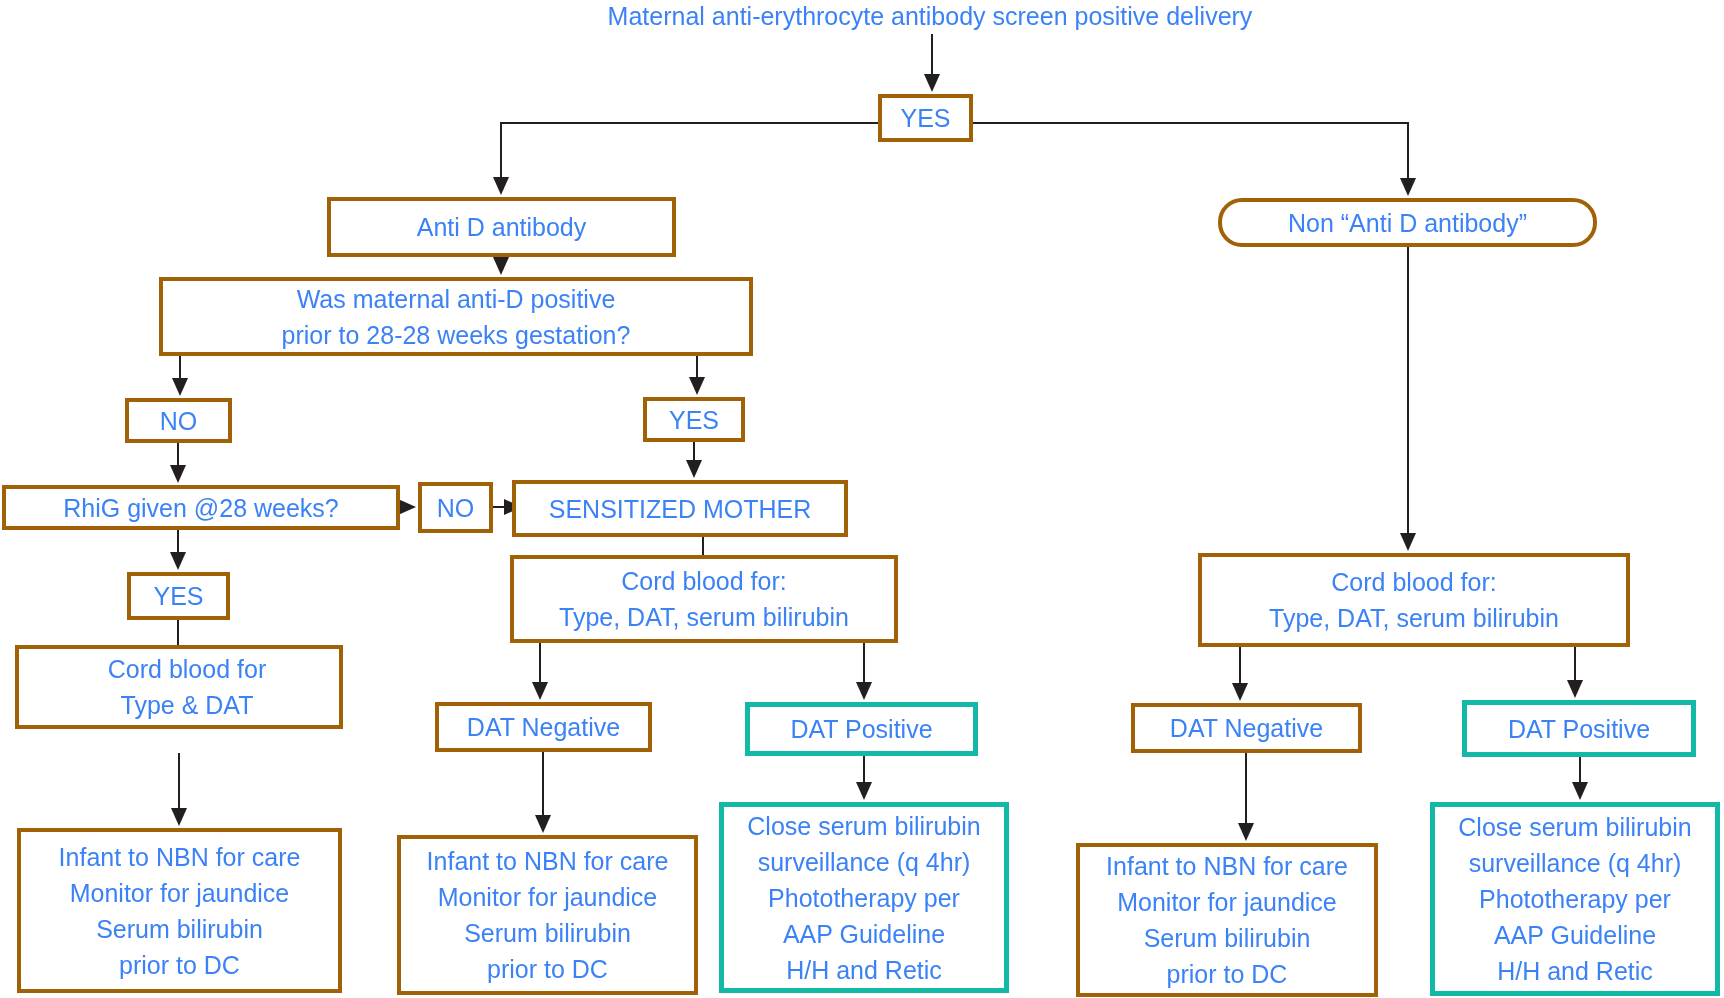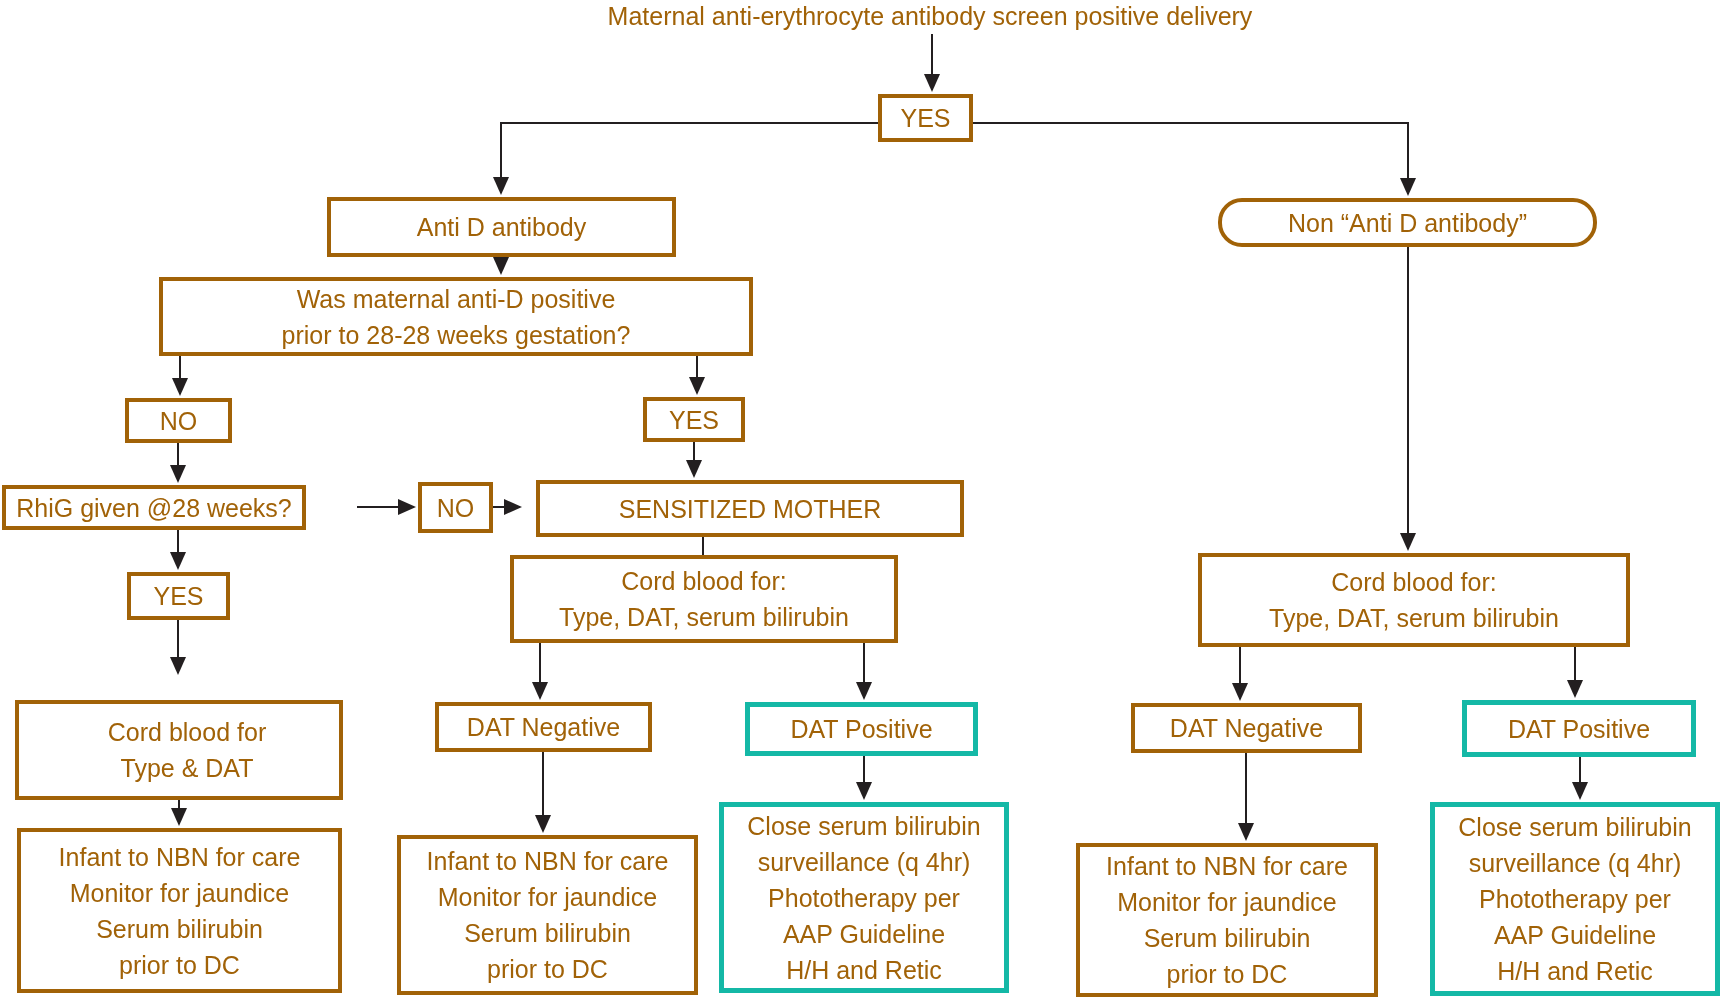--- a/index.html
+++ b/index.html
@@ -14,21 +14,21 @@
   #connectors{position:absolute;left:0;top:0;width:1724px;height:998px;}
   .node{
     position:absolute;
     display:flex;align-items:center;justify-content:center;
     text-align:center;
     white-space:pre-line;
     box-sizing:border-box;
     background:#ffffff;
     font-size:25px;
     line-height:1.44;
-    color:#a16207;
+    color:#3b82f6;
   }
   .node.box{border:4px solid #a16207;}
   .node.box-strong{border:5px solid #14b8a6;}
   .node.text{background:transparent;}
 </style>
 </head>
 <body>
 
 <div id="stage">
   <svg id="connectors" viewBox="0 0 1724 998" xmlns="http://www.w3.org/2000/svg">
@@ -65,25 +65,25 @@
   </svg>
   <div id="node-layer">
       <div class="node text" style="left: 530px; top: 0px; width: 800px; height: 32px;">Maternal anti-erythrocyte antibody screen positive delivery</div>
       <div class="node box" style="left: 878px; top: 94px; width: 95px; height: 48px;">YES</div>
       <div class="node box" style="left: 327px; top: 197px; width: 349px; height: 60px;">Anti D antibody</div>
       <div class="node box" style="left: 1218px; top: 198px; width: 379px; height: 49px; border-radius: 24px;">Non “Anti D antibody”</div>
       <div class="node box" style="left: 159px; top: 277px; width: 594px; height: 79px;">Was maternal anti-D positive
 prior to 28-28 weeks gestation?</div>
       <div class="node box" style="left: 125px; top: 398px; width: 107px; height: 45px;">NO</div>
       <div class="node box" style="left: 643px; top: 397px; width: 102px; height: 45px;">YES</div>
-      <div class="node box" style="left: 2px; top: 485px; width: 304px; height: 45px;">RhiG given @28 weeks?</div>
+      <div class="node box" style="left: 2px; top: 485px; width: 398px; height: 45px;">RhiG given @28 weeks?</div>
       <div class="node box" style="left: 418px; top: 482px; width: 75px; height: 51px;">NO</div>
-      <div class="node box" style="left: 536px; top: 480px; width: 428px; height: 57px;">SENSITIZED MOTHER</div>
+      <div class="node box" style="left: 512px; top: 480px; width: 336px; height: 57px;">SENSITIZED MOTHER</div>
       <div class="node box" style="left: 127px; top: 572px; width: 103px; height: 48px;">YES</div>
-      <div class="node box" style="left: 15px; top: 700px; width: 328px; height: 100px; padding-left: 16px;">Cord blood for
+      <div class="node box" style="left: 15px; top: 645px; width: 328px; height: 84px; padding-left: 16px;">Cord blood for
 Type &amp; DAT</div>
       <div class="node box" style="left: 510px; top: 555px; width: 388px; height: 88px;">Cord blood for:
 Type, DAT, serum bilirubin</div>
       <div class="node box" style="left: 1198px; top: 553px; width: 432px; height: 94px;">Cord blood for:
 Type, DAT, serum bilirubin</div>
       <div class="node box" style="left: 435px; top: 702px; width: 217px; height: 50px;">DAT Negative</div>
       <div class="node box-strong" style="left: 745px; top: 702px; width: 233px; height: 54px;">DAT Positive</div>
       <div class="node box" style="left: 1131px; top: 703px; width: 231px; height: 50px;">DAT Negative</div>
       <div class="node box-strong" style="left: 1462px; top: 700px; width: 234px; height: 57px;">DAT Positive</div>
       <div class="node box" style="left: 17px; top: 828px; width: 325px; height: 165px;">Infant to NBN for care

